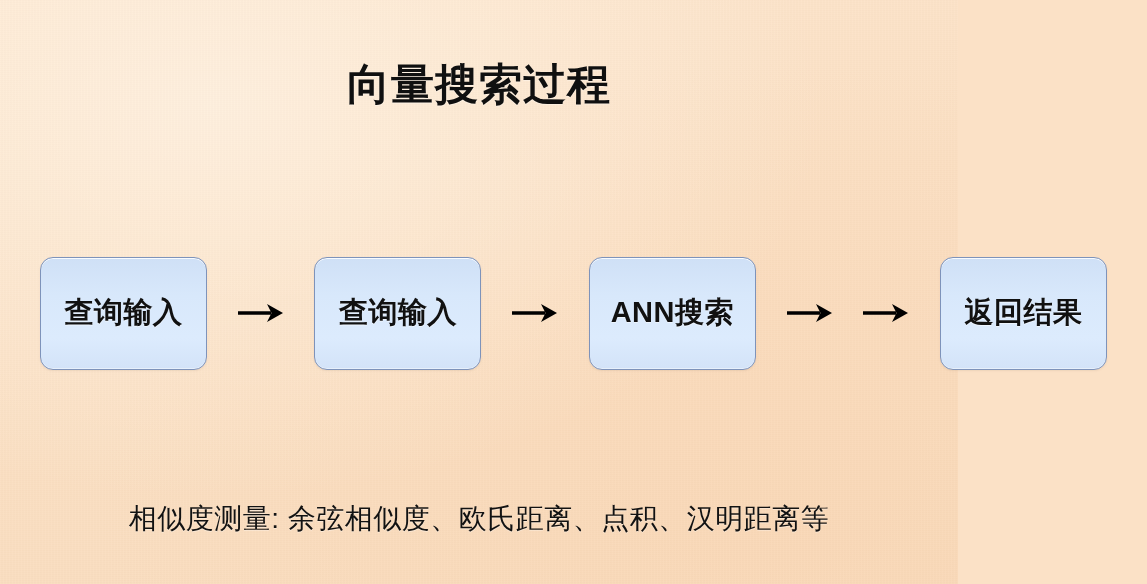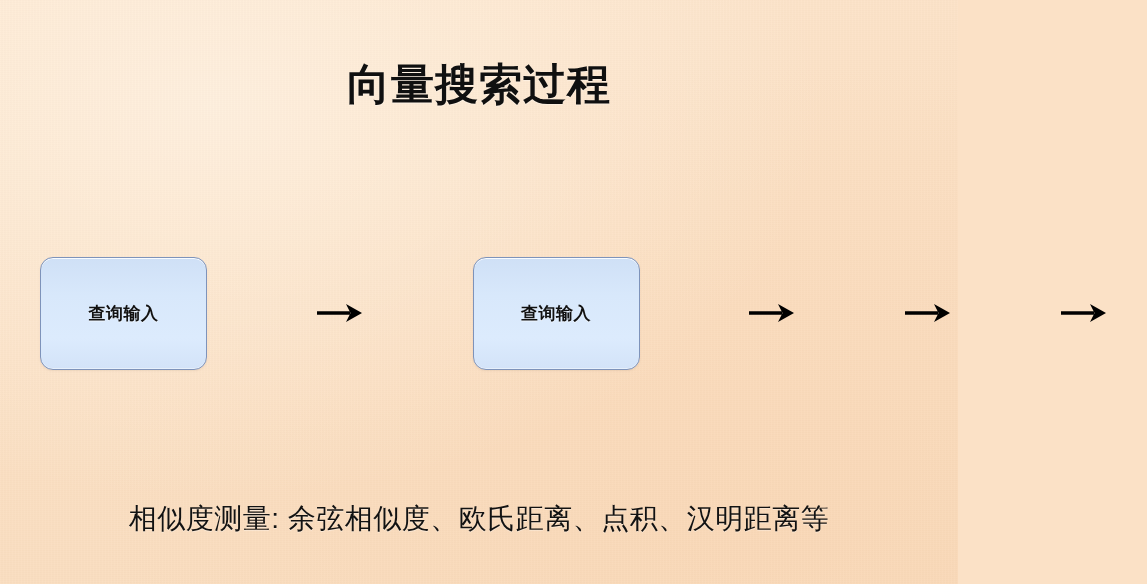--- a/index.html
+++ b/index.html
@@ -74,21 +74,21 @@
     box-shadow:
       inset 0 1px 0 rgba(255,255,255,0.85),
       inset 0 -1px 0 rgba(255,255,255,0.45),
       0 1px 2px rgba(120,100,80,0.10);
     display: flex;
     align-items: center;
     justify-content: center;
   }
 
   .node-label {
-    font-size: 17px;
+    font-size: 29px;
     font-weight: 600;
     color: #111111;
     letter-spacing: 0.5px;
     white-space: nowrap;
     text-shadow: 0 1px 0 rgba(255,255,255,0.5);
   }
 
   .arrow {
     width: 46px;
     height: 30px;
@@ -140,34 +140,40 @@
       <span class="node-label">查询输入</span>
     </div>
 
     <div class="arrow">
       <svg width="46" height="26" viewBox="0 0 46 26" aria-hidden="true">
         <path d="M0 13 L33 13" stroke="#000000" stroke-width="3.4" fill="none"></path>
         <path d="M29 4 L45 13 L29 22 L33.5 13 Z" fill="#000000"></path>
       </svg>
     </div>
 
+    <div class="node">
+      <span class="node-label">ANN搜索</span>
+    </div>
 
     <div class="arrow">
       <svg width="46" height="26" viewBox="0 0 46 26" aria-hidden="true">
         <path d="M0 13 L33 13" stroke="#000000" stroke-width="3.4" fill="none"></path>
         <path d="M29 4 L45 13 L29 22 L33.5 13 Z" fill="#000000"></path>
       </svg>
     </div>
 
 
     <div class="arrow">
       <svg width="46" height="26" viewBox="0 0 46 26" aria-hidden="true">
         <path d="M0 13 L33 13" stroke="#000000" stroke-width="3.4" fill="none"></path>
         <path d="M29 4 L45 13 L29 22 L33.5 13 Z" fill="#000000"></path>
       </svg>
     </div>
 
+    <div class="node">
+      <span class="node-label">返回结果</span>
+    </div>
 
   </div>
 
   <div id="caption">相似度测量: 余弦相似度、欧氏距离、点积、汉明距离等</div>
 
 </div>
 
 </body></html>

